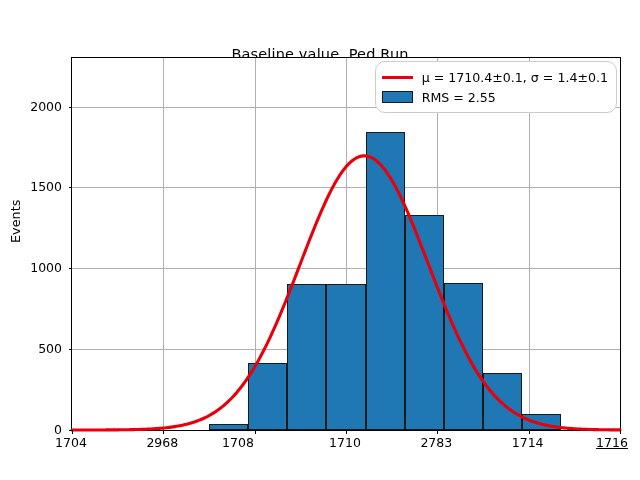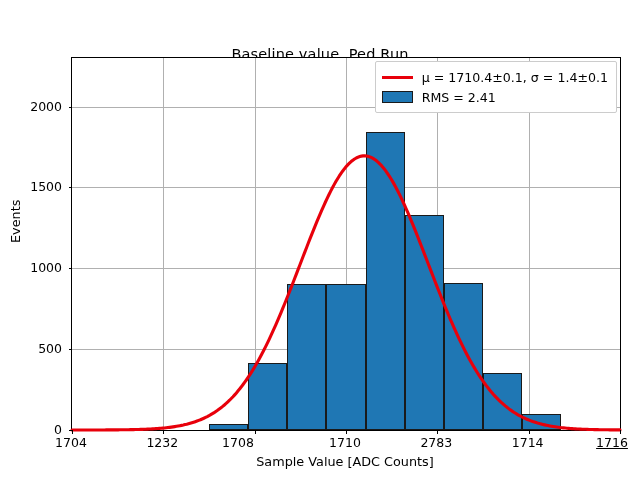--- a/index.html
+++ b/index.html
@@ -124,21 +124,21 @@
     white-space: nowrap;
     color: #000000;
   }
 
   #legend {
     position: absolute;
     right: 3px;
     top: 3px;
     background: #ffffff;
     border: 1px solid #cccccc;
-    border-radius: 2px;
+    border-radius: 10px;
     padding: 5px 8px 5px 6px;
     font-size: 12.6px;
   }
   .legend-row {
     display: flex;
     align-items: center;
     height: 20px;
   }
   .legend-swatch-line {
     width: 31px;
@@ -206,28 +206,28 @@
         <div class="ytick-mark" style="top: 48.52px;"></div>
       </div>
 
     <div id="legend">
       <div class="legend-row">
         <span class="legend-swatch-line"></span>
         <span class="legend-text">μ = 1710.4±0.1, σ = 1.4±0.1</span>
       </div>
       <div class="legend-row">
         <span class="legend-swatch-patch"></span>
-        <span class="legend-text">RMS = 2.41</span>
+        <span class="legend-text">RMS = 2.55</span>
       </div>
     </div>
   </div>
 
   <div id="xtick-labels">
       <div class="xtick-label" style="left: 71px;">1704</div>
-      <div class="xtick-label" style="left: 162.33px;">1232</div>
+      <div class="xtick-label" style="left: 162.33px;">2968</div>
       <div class="xtick-label" style="left: 238px;">1708</div>
       <div class="xtick-label" style="left: 345px;">1710</div>
       <div class="xtick-label" style="left: 436.33px;">2783</div>
       <div class="xtick-label" style="left: 527.67px;">1714</div>
       <div class="xtick-label" style="left: 612px; text-decoration: underline;">1716</div>
     </div>
   <div id="ytick-labels">
       <div class="ytick-label" style="top: 429px;">
         <span>0</span>
       </div>
@@ -238,15 +238,14 @@
         <span>1000</span>
       </div>
       <div class="ytick-label" style="top: 186.39px;">
         <span>1500</span>
       </div>
       <div class="ytick-label" style="top: 105.52px;">
         <span>2000</span>
       </div>
     </div>
 
-  <div id="xlabel">Sample Value [ADC Counts]</div>
   <div id="ylabel">Events</div>
 </div>
 
 </body></html>

